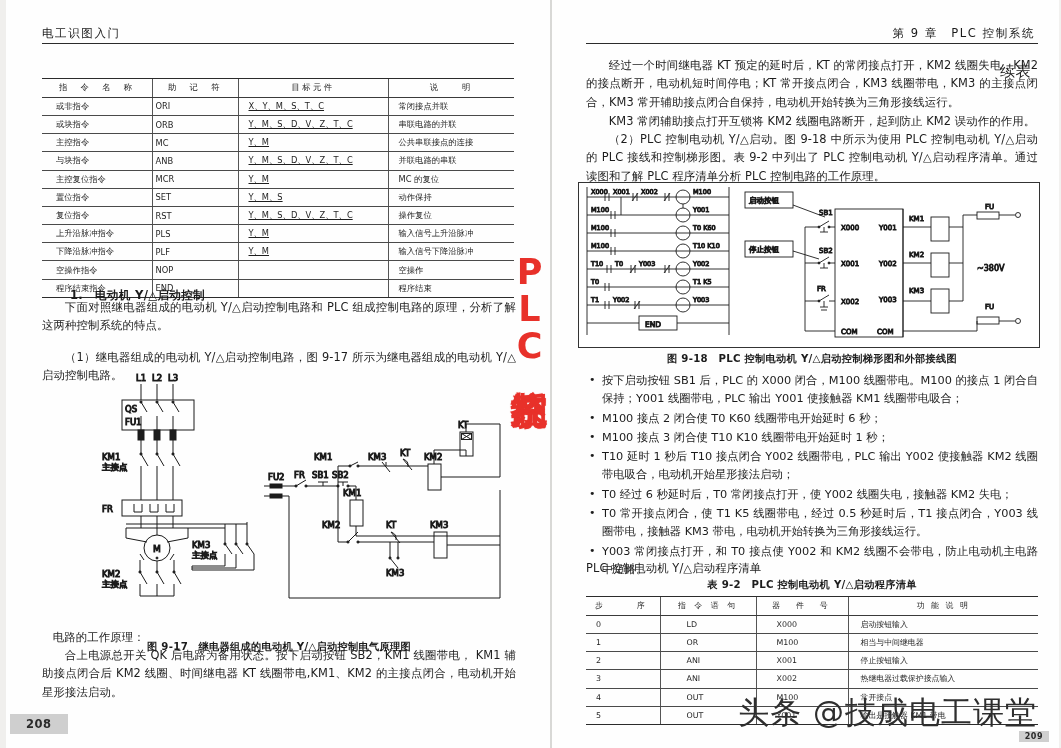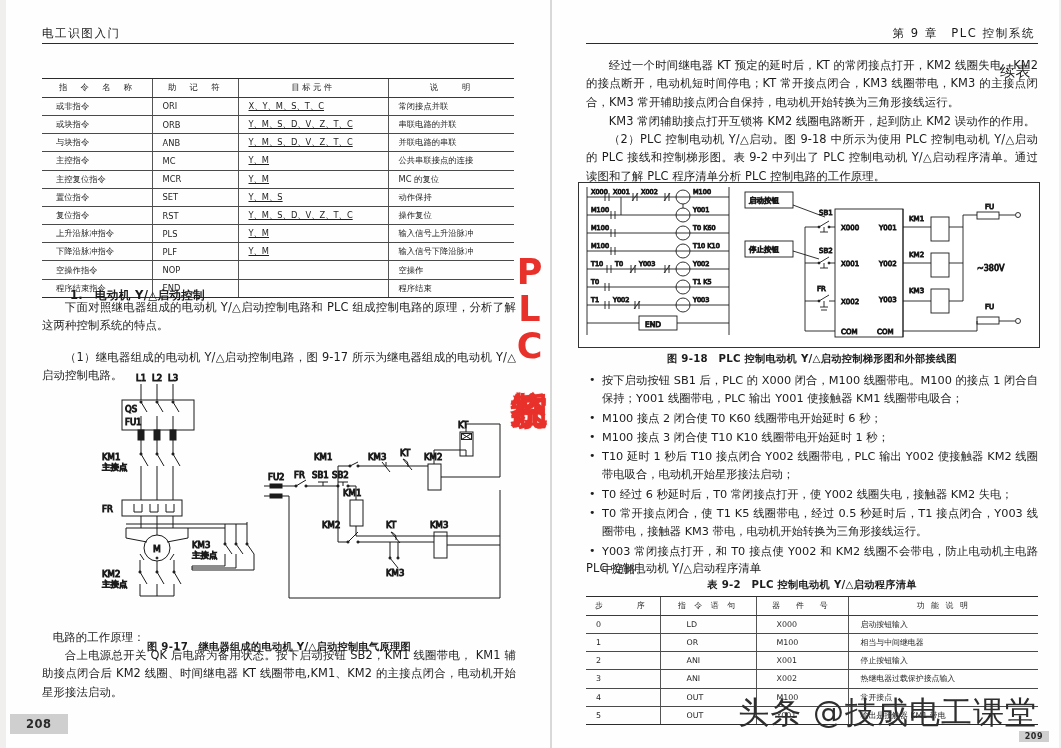--- a/index.html
+++ b/index.html
@@ -49,21 +49,21 @@
   table.book thead th {
     text-align:center; border-top:1.4px solid #2b2b2b; border-bottom:.8px solid #3a3a3a;
     letter-spacing:2.5px; padding:3.4px 4px;
   }
   table.book tbody tr:last-child td { border-bottom:1.4px solid #2b2b2b; }
   table.book td.vsep, table.book th.vsep { border-left:.7px solid #555; }
 
   #tbl1-wrap { position:absolute; left:42px; top:78px; width:472px; }
   #tbl1-wrap table.book { font-size:8.3px; }
   #tbl1-wrap td:nth-child(1){ width:110px; padding-left:14px;}
-  #tbl1-wrap td:nth-child(2){ width:86px; padding-left:10px;}
+  #tbl1-wrap td:nth-child(2){ width:86px; padding-left:3px;}
   #tbl1-wrap td:nth-child(3){ width:150px; padding-left:10px;text-decoration:underline;}
   #tbl1-wrap td:nth-child(4){ padding-left:10px;}
 
   #tbl2-wrap { position:absolute; left:586px; top:596px; width:452px; }
   #tbl2-wrap table.book { font-size:7.9px; }
   #tbl2-wrap td:nth-child(1){ width:74px; padding-left:10px;}
   #tbl2-wrap td:nth-child(2){ width:96px; padding-left:26px;}
   #tbl2-wrap td:nth-child(3){ width:92px; padding-left:20px;}
   #tbl2-wrap td:nth-child(4){ padding-left:12px;}
   #tbl2-wrap thead th:nth-child(1){ letter-spacing:6px;margin-top:46px; }
@@ -169,30 +169,30 @@
             <td class="vsep">X、Y、M、S、T、C</td>
             <td class="vsep">常闭接点并联</td>
           </tr>
           <tr>
             <td>或块指令</td>
             <td class="vsep">ORB</td>
             <td class="vsep">Y、M、S、D、V、Z、T、C</td>
             <td class="vsep">串联电路的并联</td>
           </tr>
           <tr>
+            <td>主控指令</td>
+            <td class="vsep">MC</td>
+            <td class="vsep">Y、M</td>
+            <td class="vsep">公共串联接点的连接</td>
+          </tr>
+          <tr>
             <td>与块指令</td>
             <td class="vsep">ANB</td>
             <td class="vsep">Y、M、S、D、V、Z、T、C</td>
             <td class="vsep">并联电路的串联</td>
-          </tr>
-          <tr>
-            <td>主控指令</td>
-            <td class="vsep">MC</td>
-            <td class="vsep">Y、M</td>
-            <td class="vsep">公共串联接点的连接</td>
           </tr>
           <tr>
             <td>主控复位指令</td>
             <td class="vsep">MCR</td>
             <td class="vsep">Y、M</td>
             <td class="vsep">MC 的复位</td>
           </tr>
           <tr>
             <td>置位指令</td>
             <td class="vsep">SET</td>

